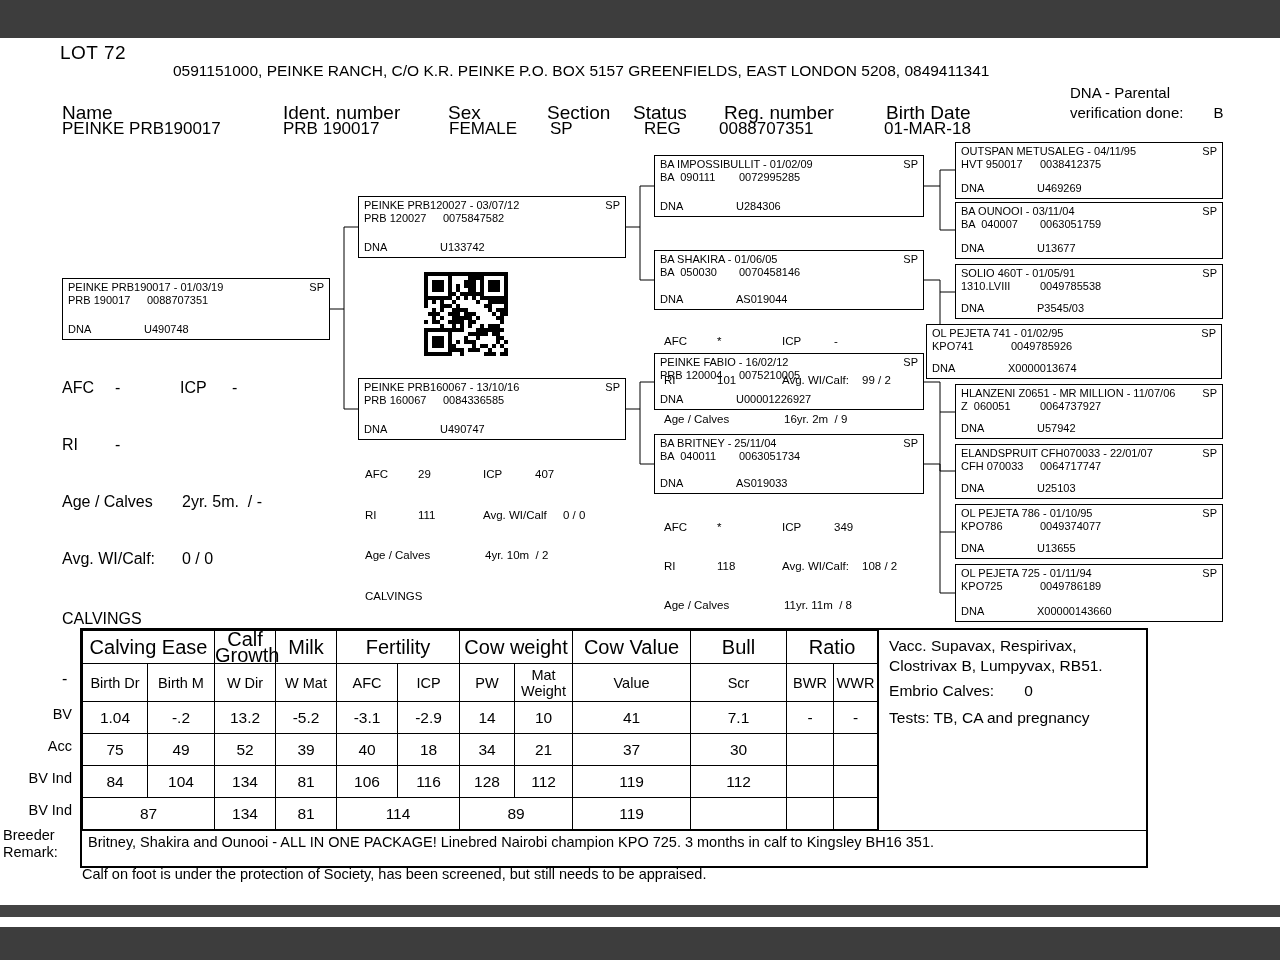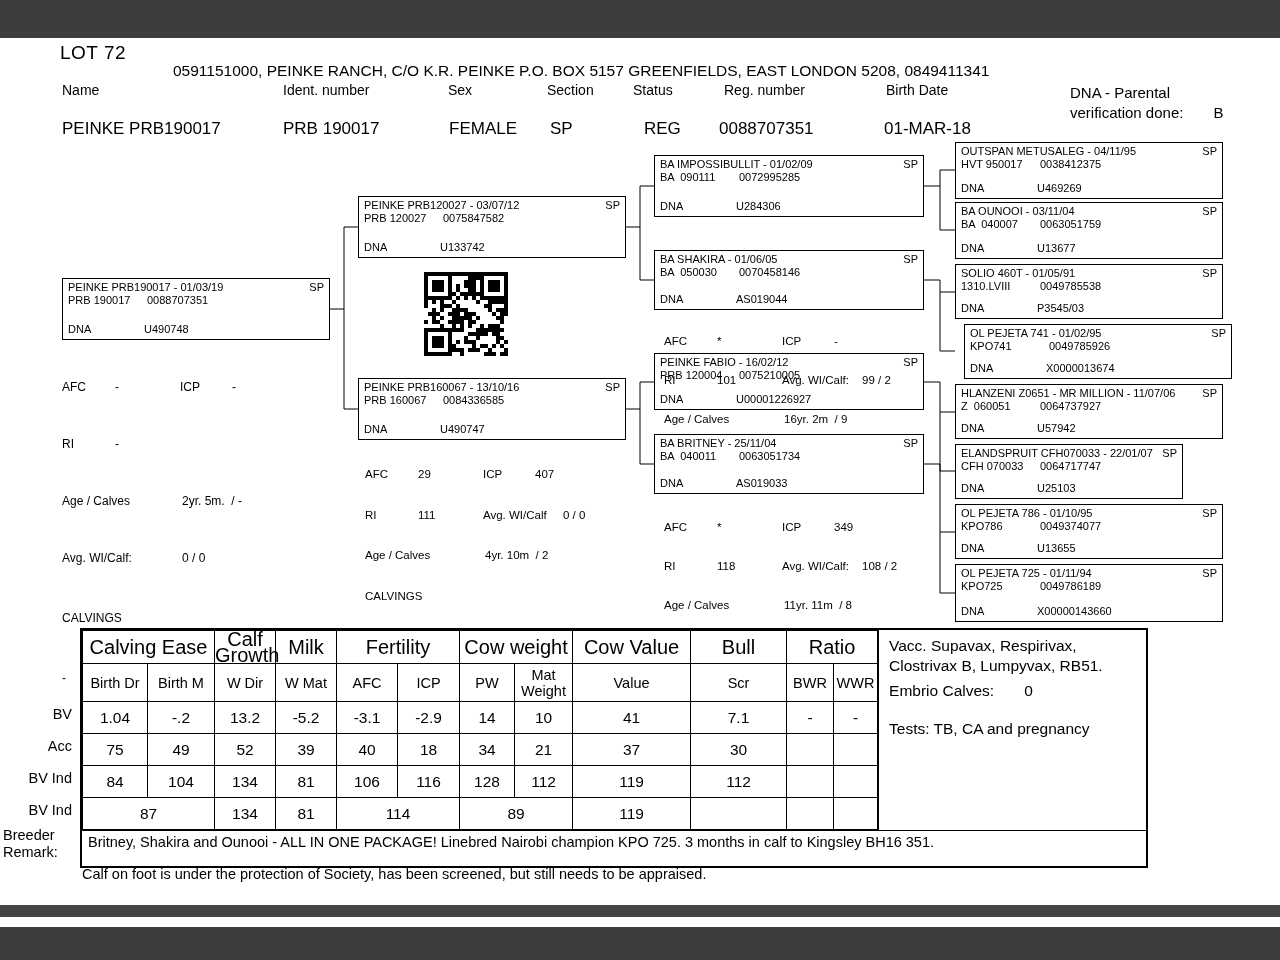--- a/index.html
+++ b/index.html
@@ -4,32 +4,32 @@
 <style>
   *{box-sizing:border-box;margin:0;padding:0}
   body{background:#fff;font-family:"Liberation Sans",sans-serif;color:#000}
   #page{position:relative;width:1280px;height:960px;background:#fff;overflow:hidden}
   .bar{position:absolute;left:0;width:1280px;background:#3d3d3d}
   #bar-top{top:0;height:38px}
   #bar-mid{top:905px;height:12px;background:#444}
   #bar-bottom{top:927px;height:33px}
   #lot{position:absolute;left:60px;top:42px;font-size:19px;letter-spacing:.5px}
   #ownerline{position:absolute;left:173px;top:62px;font-size:15.5px;white-space:nowrap}
-  .hlbl{position:absolute;top:82px;font-size:14px;white-space:nowrap}
+  .hlbl{position:absolute;top:102px;font-size:19px;white-space:nowrap}
   .hval{position:absolute;top:119px;font-size:17px;white-space:nowrap}
   .dnah{position:absolute;font-size:15px;white-space:nowrap}
   .pbox{position:absolute;border:1px solid #000;background:#fff;padding:2px 5px 3px;font-size:11px;line-height:13px;display:flex;flex-direction:column}
   .ptop{display:flex;justify-content:space-between;white-space:nowrap}
   .pname{flex:1;overflow:hidden}
   .psp{margin-left:4px}
   .pids{display:flex;white-space:pre}
   .pid{display:inline-block;width:79px}
   .pdna{margin-top:auto;display:flex}
   .pdl{display:inline-block;width:76px}
-  .stats{position:absolute;font-size:12px;line-height:19px;white-space:pre}
+  .stats{position:absolute;font-size:16px;line-height:19px;white-space:pre}
   .dstats{position:absolute;font-size:11.5px;line-height:13.5px;white-space:pre}
   .gstats{position:absolute;font-size:11.5px;line-height:13px;white-space:pre}
   .c1{display:inline-block;width:53px}
   .c2{display:inline-block;width:65px}
   .c3{display:inline-block;width:52px}
   .c4{display:inline-block;min-width:80px}
   .cl{display:inline-block;width:120px}
   .mt3{margin-top:3px}
   svg.lines{position:absolute;left:0;top:0;pointer-events:none}
   svg.lines line{stroke:#000;stroke-width:1}
@@ -39,21 +39,21 @@
   .bvflex{display:flex;align-items:stretch}
   #bvt{border-collapse:collapse;table-layout:fixed;width:795px;flex:0 0 795px}
   #bvt th,#bvt td{border:1px solid #000;text-align:center;vertical-align:middle;padding:0;font-weight:normal}
   #bvt thead tr.grow th{height:32px;font-size:20px;line-height:16px}
   #bvt thead tr.crow th{height:38px;font-size:14.5px;line-height:16px}
   #bvt tbody td{height:32px;font-size:15.5px}
   #infopanel{flex:1;border-left:1px solid #000;padding:6px 10px;font-size:15.5px;line-height:20px}
   #invitro{margin-top:28px}
   .embline{margin-top:5px}
   .embval{margin-left:30px}
-  #tests{margin-top:18px}
+  #tests{margin-top:7px}
   #remarkrow{border-top:1px solid #000;height:36px;padding:3px 6px;font-size:14.5px;white-space:nowrap;overflow:hidden}
   .rowlbl{position:absolute;left:0;width:72px;text-align:right;font-size:14.5px}
   #remarklbl{position:absolute;left:3px;top:827px;font-size:14.5px;line-height:17px}
   #footnote{position:absolute;left:82px;top:866px;font-size:14.5px}
 </style>
 </head>
 <body>
 
 <div id="page">
   <div class="bar" id="bar-top"></div>
@@ -664,21 +664,21 @@
     <div class="ptop">
         <span class="pname">SOLIO 460T - 01/05/91</span>
         <span class="psp">SP</span>
       </div>
     <div class="pids"><span class="pid">1310.LVIII</span><span>0049785538</span></div>
     <div class="pdna">
         <span class="pdl">DNA</span>
         <span>P3545/03</span>
       </div>
   </div>
-  <div class="pbox" style="left:964px;top:324px;width:268px;height:55px">
+  <div class="pbox" style="left:926px;top:324px;width:296px;height:55px">
     <div class="ptop">
         <span class="pname">OL PEJETA 741 - 01/02/95</span>
         <span class="psp">SP</span>
       </div>
     <div class="pids"><span class="pid">KPO741</span><span>0049785926</span></div>
     <div class="pdna">
         <span class="pdl">DNA</span>
         <span>X0000013674</span>
       </div>
   </div>
@@ -686,21 +686,21 @@
     <div class="ptop">
         <span class="pname">HLANZENI Z0651 - MR MILLION - 11/07/06</span>
         <span class="psp">SP</span>
       </div>
     <div class="pids"><span class="pid">Z  060051</span><span>0064737927</span></div>
     <div class="pdna">
         <span class="pdl">DNA</span>
         <span>U57942</span>
       </div>
   </div>
-  <div class="pbox" style="left:955px;top:444px;width:228px;height:55px">
+  <div class="pbox" style="left:955px;top:444px;width:268px;height:55px">
     <div class="ptop">
         <span class="pname">ELANDSPRUIT CFH070033 - 22/01/07</span>
         <span class="psp">SP</span>
       </div>
     <div class="pids"><span class="pid">CFH 070033</span><span>0064717747</span></div>
     <div class="pdna">
         <span class="pdl">DNA</span>
         <span>U25103</span>
       </div>
   </div>

